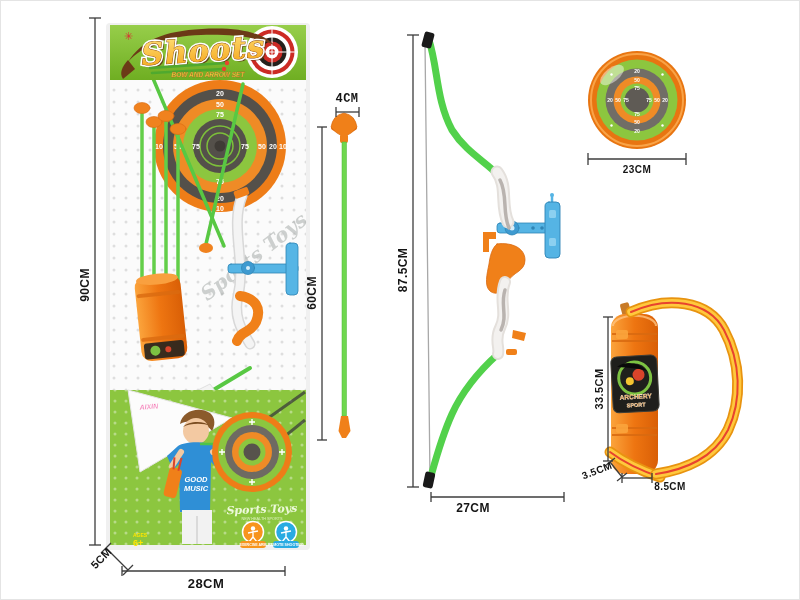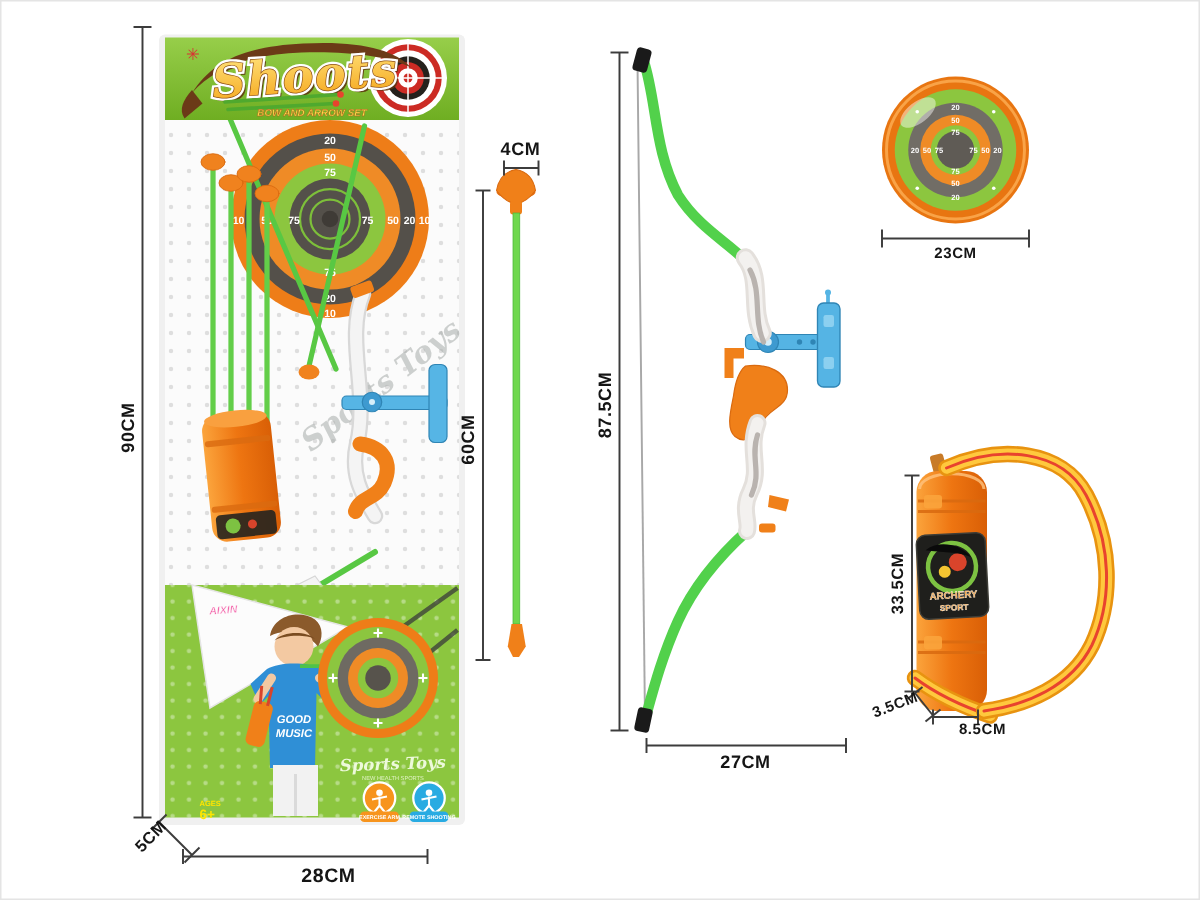--- a/index.html
+++ b/index.html
@@ -365,23 +365,23 @@
     <g>
       <line x1="622" y1="478" x2="652" y2="478"></line>
           <line x1="622" y1="473" x2="622" y2="483"></line>
           <line x1="652" y1="473" x2="652" y2="483"></line>
     </g>
   </g>
 </svg>
 
 <div class="dim rot90" style="left:63px;top:278px;width:44px;">90CM</div>
 <div class="dim rot45" style="left:84px;top:552px;width:34px;font-size:11px;">5CM</div>
-<div class="dim" style="left:184px;top:576px;width:70px;font-size:13px;">28CM</div>
-<div class="dim" style="left:325px;top:92px;width:44px;">4CM</div>
+<div class="dim" style="left:171px;top:576px;width:70px;font-size:13px;">28CM</div>
+<div class="dim" style="left:325px;top:92px;width:44px;font-family:Liberation Mono, monospace;">4CM</div>
 <div class="dim rot90" style="left:290px;top:286px;width:44px;">60CM</div>
 <div class="dim rot90" style="left:377px;top:263px;width:52px;">87.5CM</div>
-<div class="dim" style="left:465px;top:501px;width:64px;">27CM</div>
+<div class="dim" style="left:441px;top:501px;width:64px;">27CM</div>
 <div class="dim" style="left:605px;top:164px;width:64px;font-size:10px;">23CM</div>
 <div class="dim rot90" style="left:573px;top:383px;width:52px;font-size:11px;">33.5CM</div>
 <div class="dim small rot20" style="left:577px;top:465px;width:40px;">3.5CM</div>
-<div class="dim small" style="left:631px;top:481px;width:48px;">8.5CM</div>
+<div class="dim small" style="left:646px;top:481px;width:48px;">8.5CM</div>
 
 </div>
 
 </body></html>

